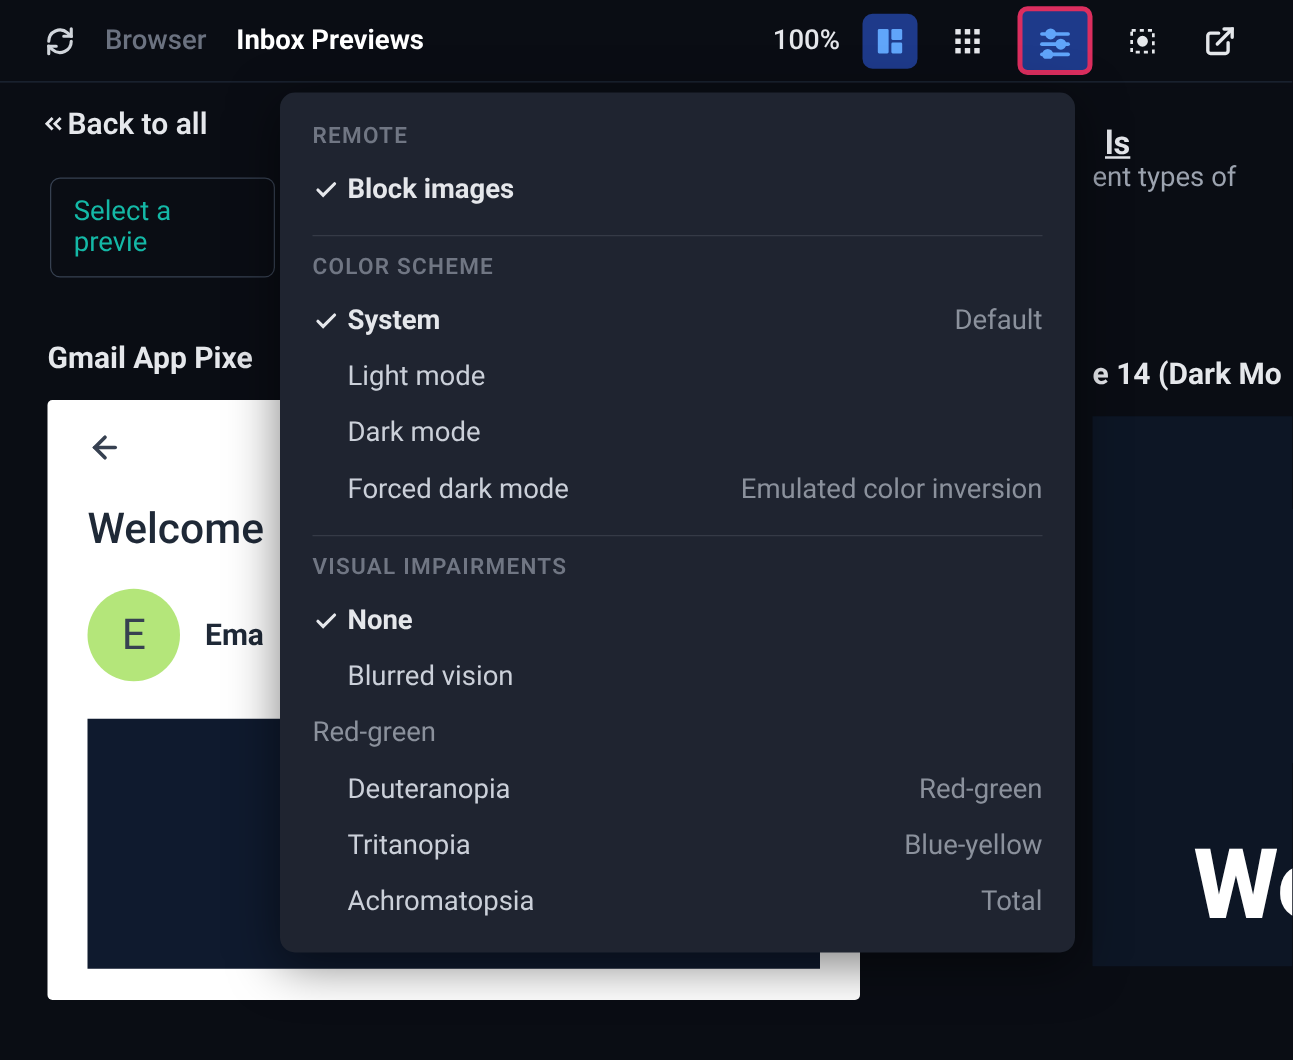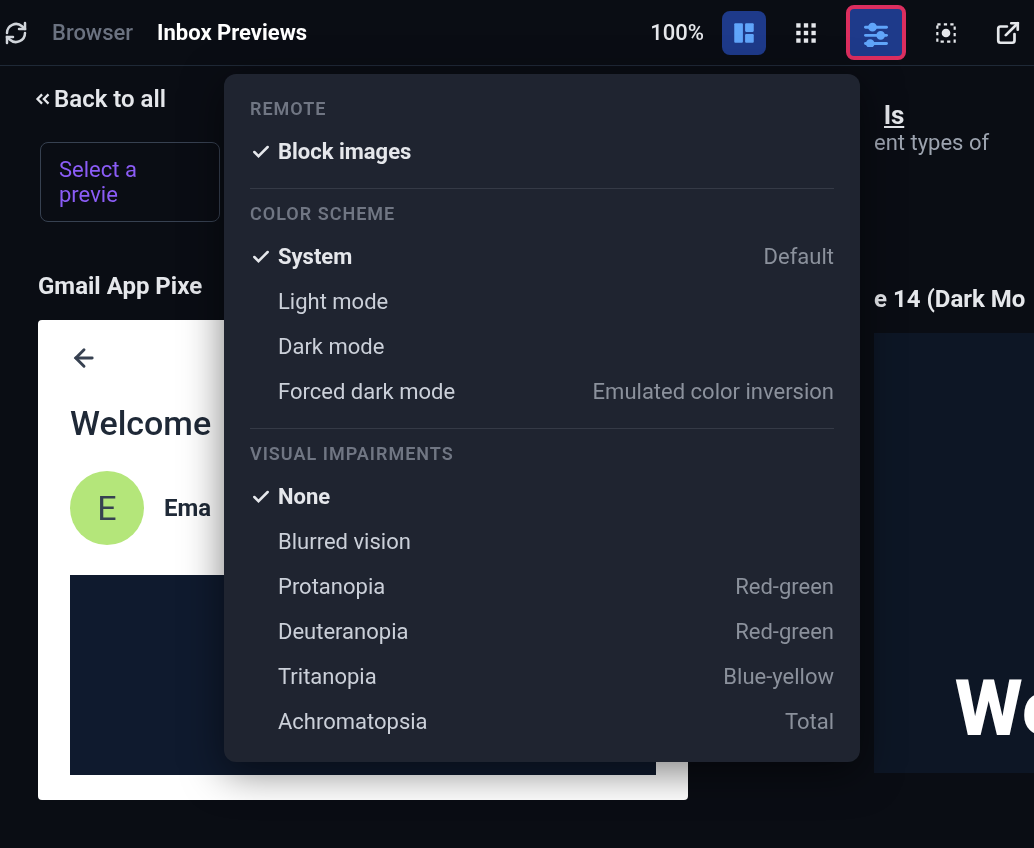--- a/index.html
+++ b/index.html
@@ -9,21 +9,21 @@
       color: #e5e7eb;
       width: 1034px;
       height: 848px;
       overflow: hidden;
       position: relative;
     }
     .top-bar {
       display: flex;
       align-items: center;
       height: 66px;
-      padding: 0 4px;
+      padding: 0 36px;
       border-bottom: 1px solid #1f2937;
       justify-content: space-between;
     }
     .top-left {
       display: flex;
       align-items: center;
       gap: 24px;
     }
     .refresh-icon {
       width: 24px;
@@ -86,21 +86,21 @@
       font-weight: 600;
       color: #e5e7eb;
       cursor: pointer;
     }
     .select-box {
       margin: 10px 40px;
       padding: 14px 18px;
       border: 1px solid #374151;
       border-radius: 8px;
       font-size: 22px;
-      color: #8b5cf6;
+      color: #14b8a6;
       width: 180px;
       cursor: pointer;
     }
     .preview-area {
       padding: 40px 38px;
       position: relative;
     }
     .preview-title {
       font-size: 24px;
       font-weight: 700;
@@ -420,24 +420,20 @@
       <span class="panel-label bold">None</span>
     </div>
   </div>
   <div class="panel-item">
     <div class="panel-item-left">
       <span class="check-slot"></span>
       <span class="panel-label">Blurred vision</span>
     </div>
   </div>
   <div class="panel-item">
-    <div class="panel-item-left">
-      <span class="check-slot"></span>
-      <span class="panel-label">Protanopia</span>
-    </div>
     <span class="panel-hint">Red-green</span>
   </div>
   <div class="panel-item">
     <div class="panel-item-left">
       <span class="check-slot"></span>
       <span class="panel-label">Deuteranopia</span>
     </div>
     <span class="panel-hint">Red-green</span>
   </div>
   <div class="panel-item">

